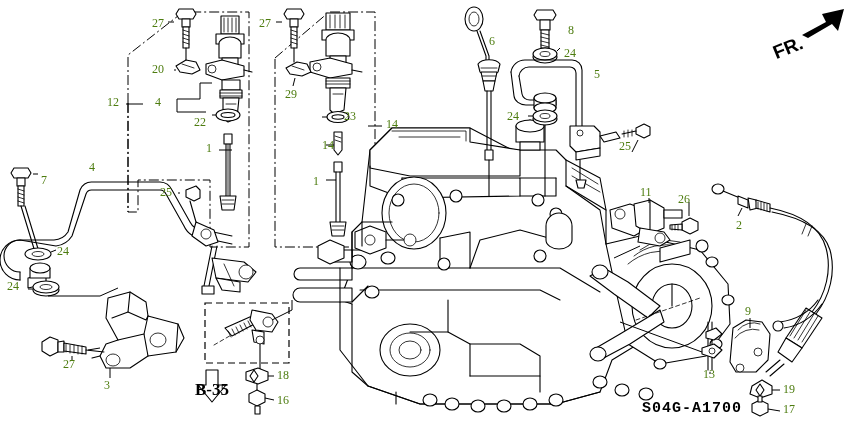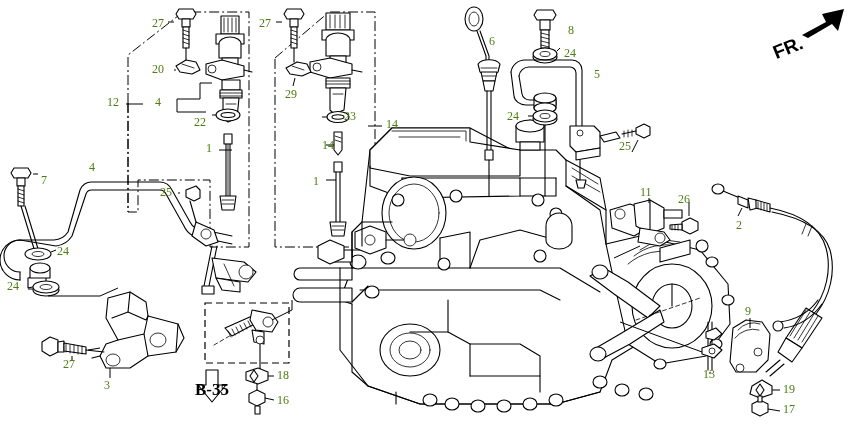--- a/index.html
+++ b/index.html
@@ -561,14 +561,15 @@
   <div class="cal" style="left:277px;top:394px;">16</div>
   <div class="cal" style="left:783px;top:403px;text-align:center;">17</div>
 
   <div class="bref" style="left:195px;top:380px;">B-35</div>
 
   <div class="fr-label" style="left:778px;top:42px;">FR.</div>
   <svg style="position:absolute;left:800px;top:5px;width:50px;height:40px;" viewBox="0 0 50 40" xmlns="http://www.w3.org/2000/svg">
     <path d="M2,30 L26,17 L22,9 L44,4 L38,26 L32,19 L8,33 Z" fill="#000"></path>
   </svg>
 
+  <div class="diagcode" style="left:642px;top:400px;">S04G-A1700</div>
 
 </div>
 
 </body></html>

